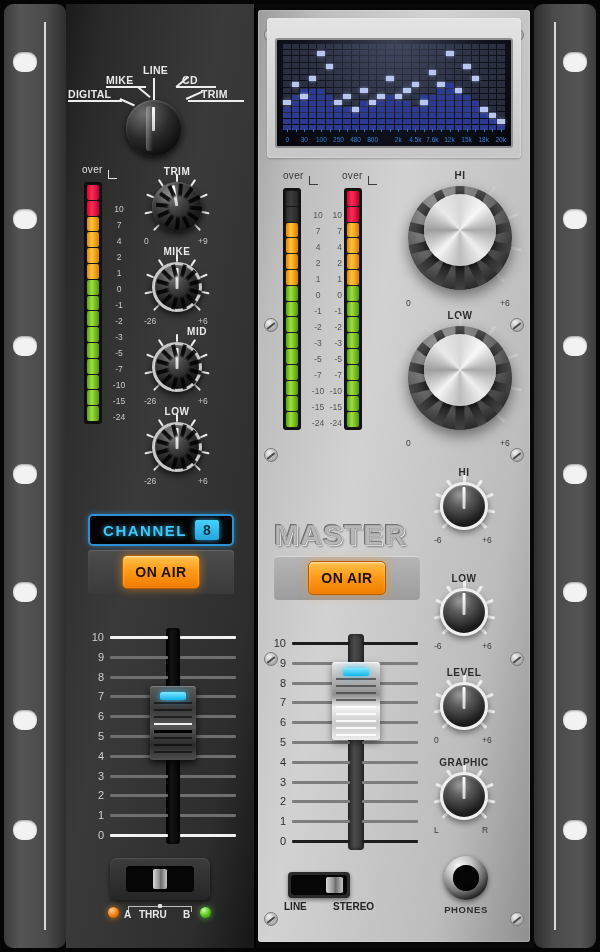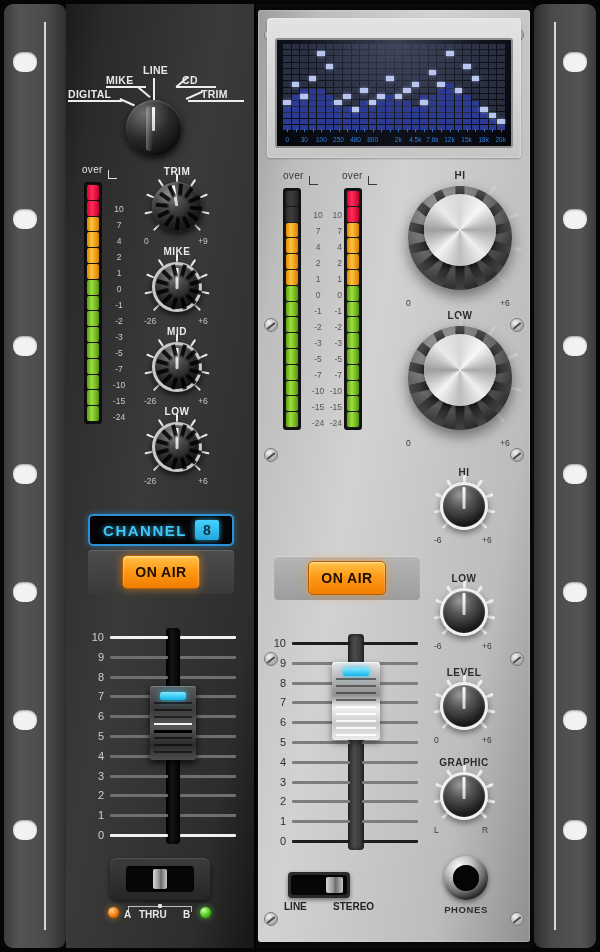--- a/index.html
+++ b/index.html
@@ -456,21 +456,21 @@
                 <div style="position: absolute; left: 50%; top: 50%; width: 4px; height: 23px; background: linear-gradient(rgba(0, 0, 0, 0) 40%, rgba(0, 0, 0, 0.85) 55%); transform-origin: 50% 0px; transform: rotate(225deg);"></div>
                 <div style="position: absolute; left: 50%; top: 50%; width: 4px; height: 23px; background: linear-gradient(rgba(0, 0, 0, 0) 40%, rgba(0, 0, 0, 0.85) 55%); transform-origin: 50% 0px; transform: rotate(255deg);"></div>
                 <div style="position: absolute; left: 50%; top: 50%; width: 4px; height: 23px; background: linear-gradient(rgba(0, 0, 0, 0) 40%, rgba(0, 0, 0, 0.85) 55%); transform-origin: 50% 0px; transform: rotate(285deg);"></div>
                 <div style="position: absolute; left: 50%; top: 50%; width: 4px; height: 23px; background: linear-gradient(rgba(0, 0, 0, 0) 40%, rgba(0, 0, 0, 0.85) 55%); transform-origin: 50% 0px; transform: rotate(315deg);"></div>
                 <div style="position: absolute; left: 50%; top: 50%; width: 4px; height: 23px; background: linear-gradient(rgba(0, 0, 0, 0) 40%, rgba(0, 0, 0, 0.85) 55%); transform-origin: 50% 0px; transform: rotate(345deg);"></div>
               </div>
               <div class="range" style="left: -8px; top: 54px; color: rgb(196, 196, 196);">-26</div>
               <div class="range" style="left: 46px; top: 54px; color: rgb(196, 196, 196);">+6</div>
             </div>
             <div class="knob-wrap" style="left: 86px; top: 338px; width: 50px; height: 80px;">
-              <div class="knob-name" style="top: -16px; color: rgb(234, 234, 234);">MID</div>
+              <div class="knob-name" style="top: -16px; color: rgb(234, 234, 234); margin-left: 20px;">MID</div>
               <div style="position: absolute; left: 0px; top: 0px; width: 50px; height: 50px;">
                 <div class="tick " style="width: 2px; height: 8px; left: calc(50% - 1px); top: calc(50% - 33px); transform: rotate(-135deg); transform-origin: 50% 33px;"></div>
                 <div class="tick " style="width: 2px; height: 8px; left: calc(50% - 1px); top: calc(50% - 33px); transform: rotate(-101.25deg); transform-origin: 50% 33px;"></div>
                 <div class="tick " style="width: 2px; height: 8px; left: calc(50% - 1px); top: calc(50% - 33px); transform: rotate(-67.5deg); transform-origin: 50% 33px;"></div>
                 <div class="tick " style="width: 2px; height: 8px; left: calc(50% - 1px); top: calc(50% - 33px); transform: rotate(-33.75deg); transform-origin: 50% 33px;"></div>
                 <div class="tick " style="width: 2px; height: 8px; left: calc(50% - 1px); top: calc(50% - 33px); transform: rotate(0deg); transform-origin: 50% 33px;"></div>
                 <div class="tick " style="width: 2px; height: 8px; left: calc(50% - 1px); top: calc(50% - 33px); transform: rotate(33.75deg); transform-origin: 50% 33px;"></div>
                 <div class="tick " style="width: 2px; height: 8px; left: calc(50% - 1px); top: calc(50% - 33px); transform: rotate(67.5deg); transform-origin: 50% 33px;"></div>
                 <div class="tick " style="width: 2px; height: 8px; left: calc(50% - 1px); top: calc(50% - 33px); transform: rotate(101.25deg); transform-origin: 50% 33px;"></div>
                 <div class="tick " style="width: 2px; height: 8px; left: calc(50% - 1px); top: calc(50% - 33px); transform: rotate(135deg); transform-origin: 50% 33px;"></div>
@@ -1599,20 +1599,21 @@
               <div class="tick " style="width: 3px; height: 8px; left: calc(50% - 1.5px); top: calc(50% - 31px); transform: rotate(135deg); transform-origin: 50% 31px;"></div>
             </div>
             <div class="knob msmall" style="left: 0px; top: 0px; width: 48px; height: 48px;">
               <div class="ind" style="top: 2px; width: 3px; height: 21.6px;"></div>
             </div>
             <div class="range" style="left: -6px; top: 53px; color: rgb(58, 58, 58);">L</div>
             <div class="range" style="left: 42px; top: 53px; color: rgb(58, 58, 58);">R</div>
           </div>
         </div>
 
+      <div id="master-word">MASTER</div>
 
       <div class="onair-plate light" style="left:16px; top:546px; width:146px; height:44px;">
         <div class="onair-btn">ON AIR</div>
       </div>
 
       <div class="fader" id="m-fader" style="left:12px; top:624px; width:152px; height:216px;">
         <div class="slot" style="left:78px; top:0; width:16px; height:216px;
              background:linear-gradient(90deg,#2f2f2f,#4a4a4a 40%,#313131);
              box-shadow:inset 0 0 4px rgba(0,0,0,.7);"></div>
         <div class="ticks" id="m-fader-ticks">

